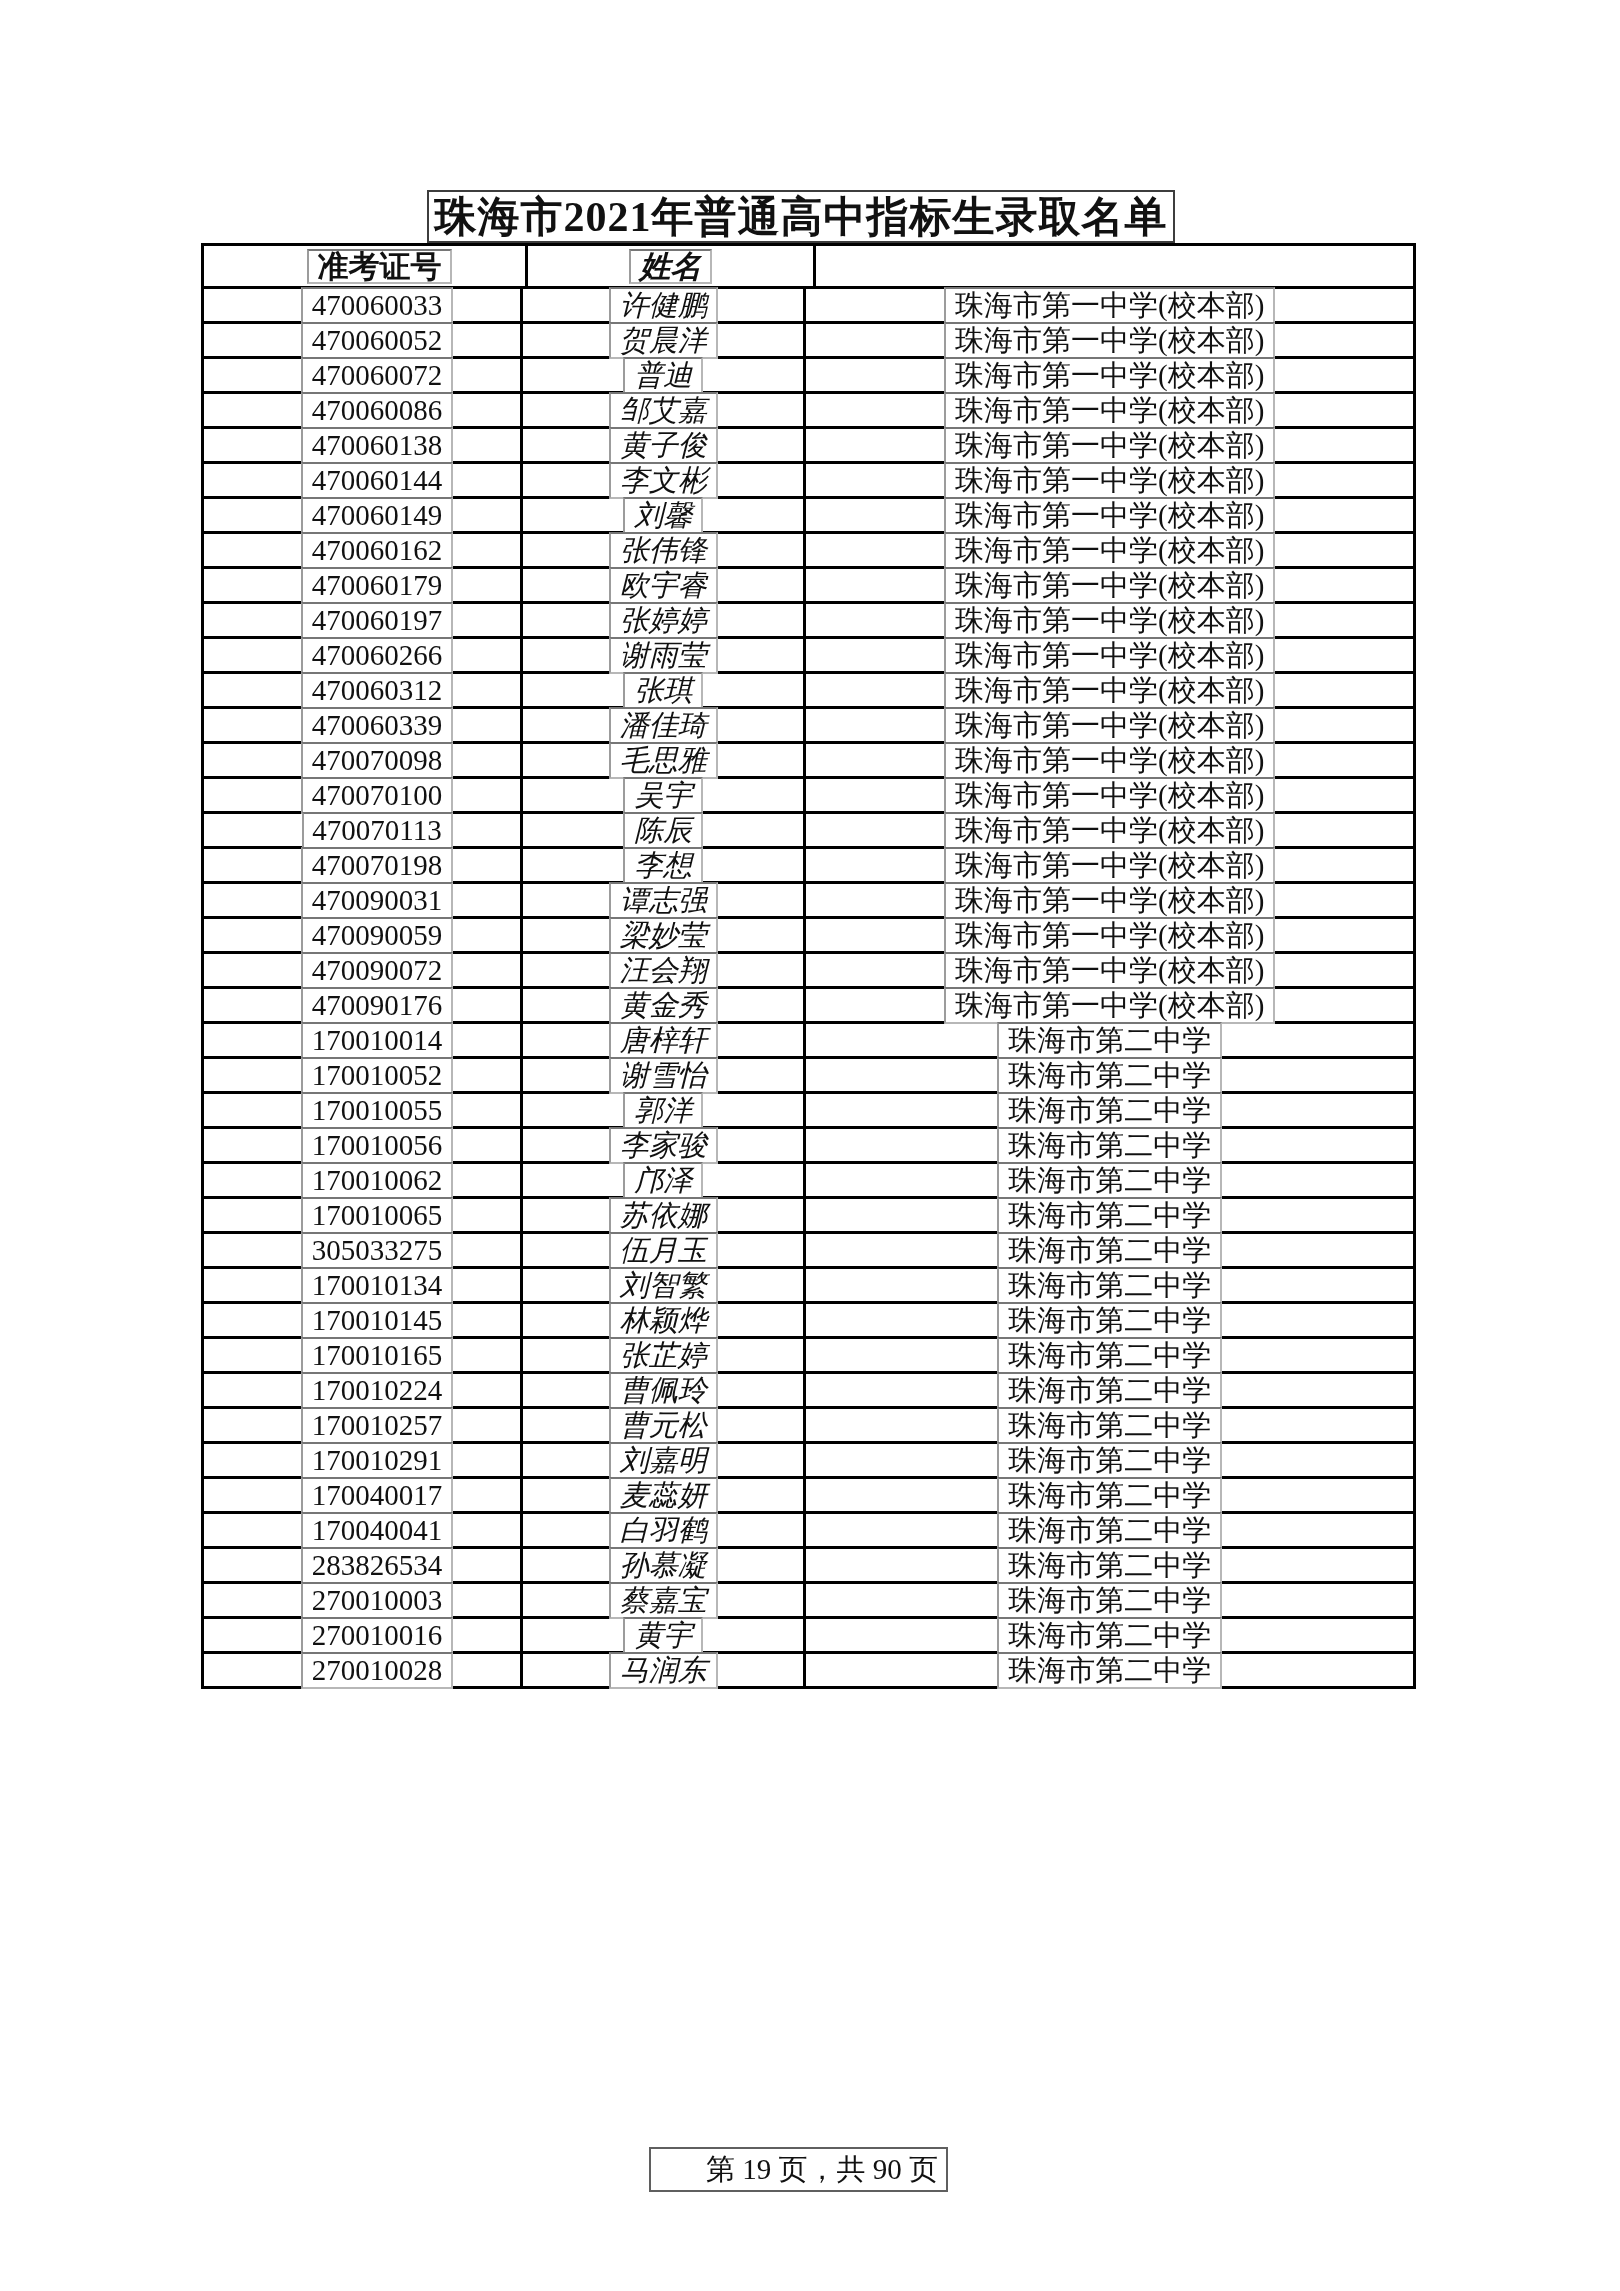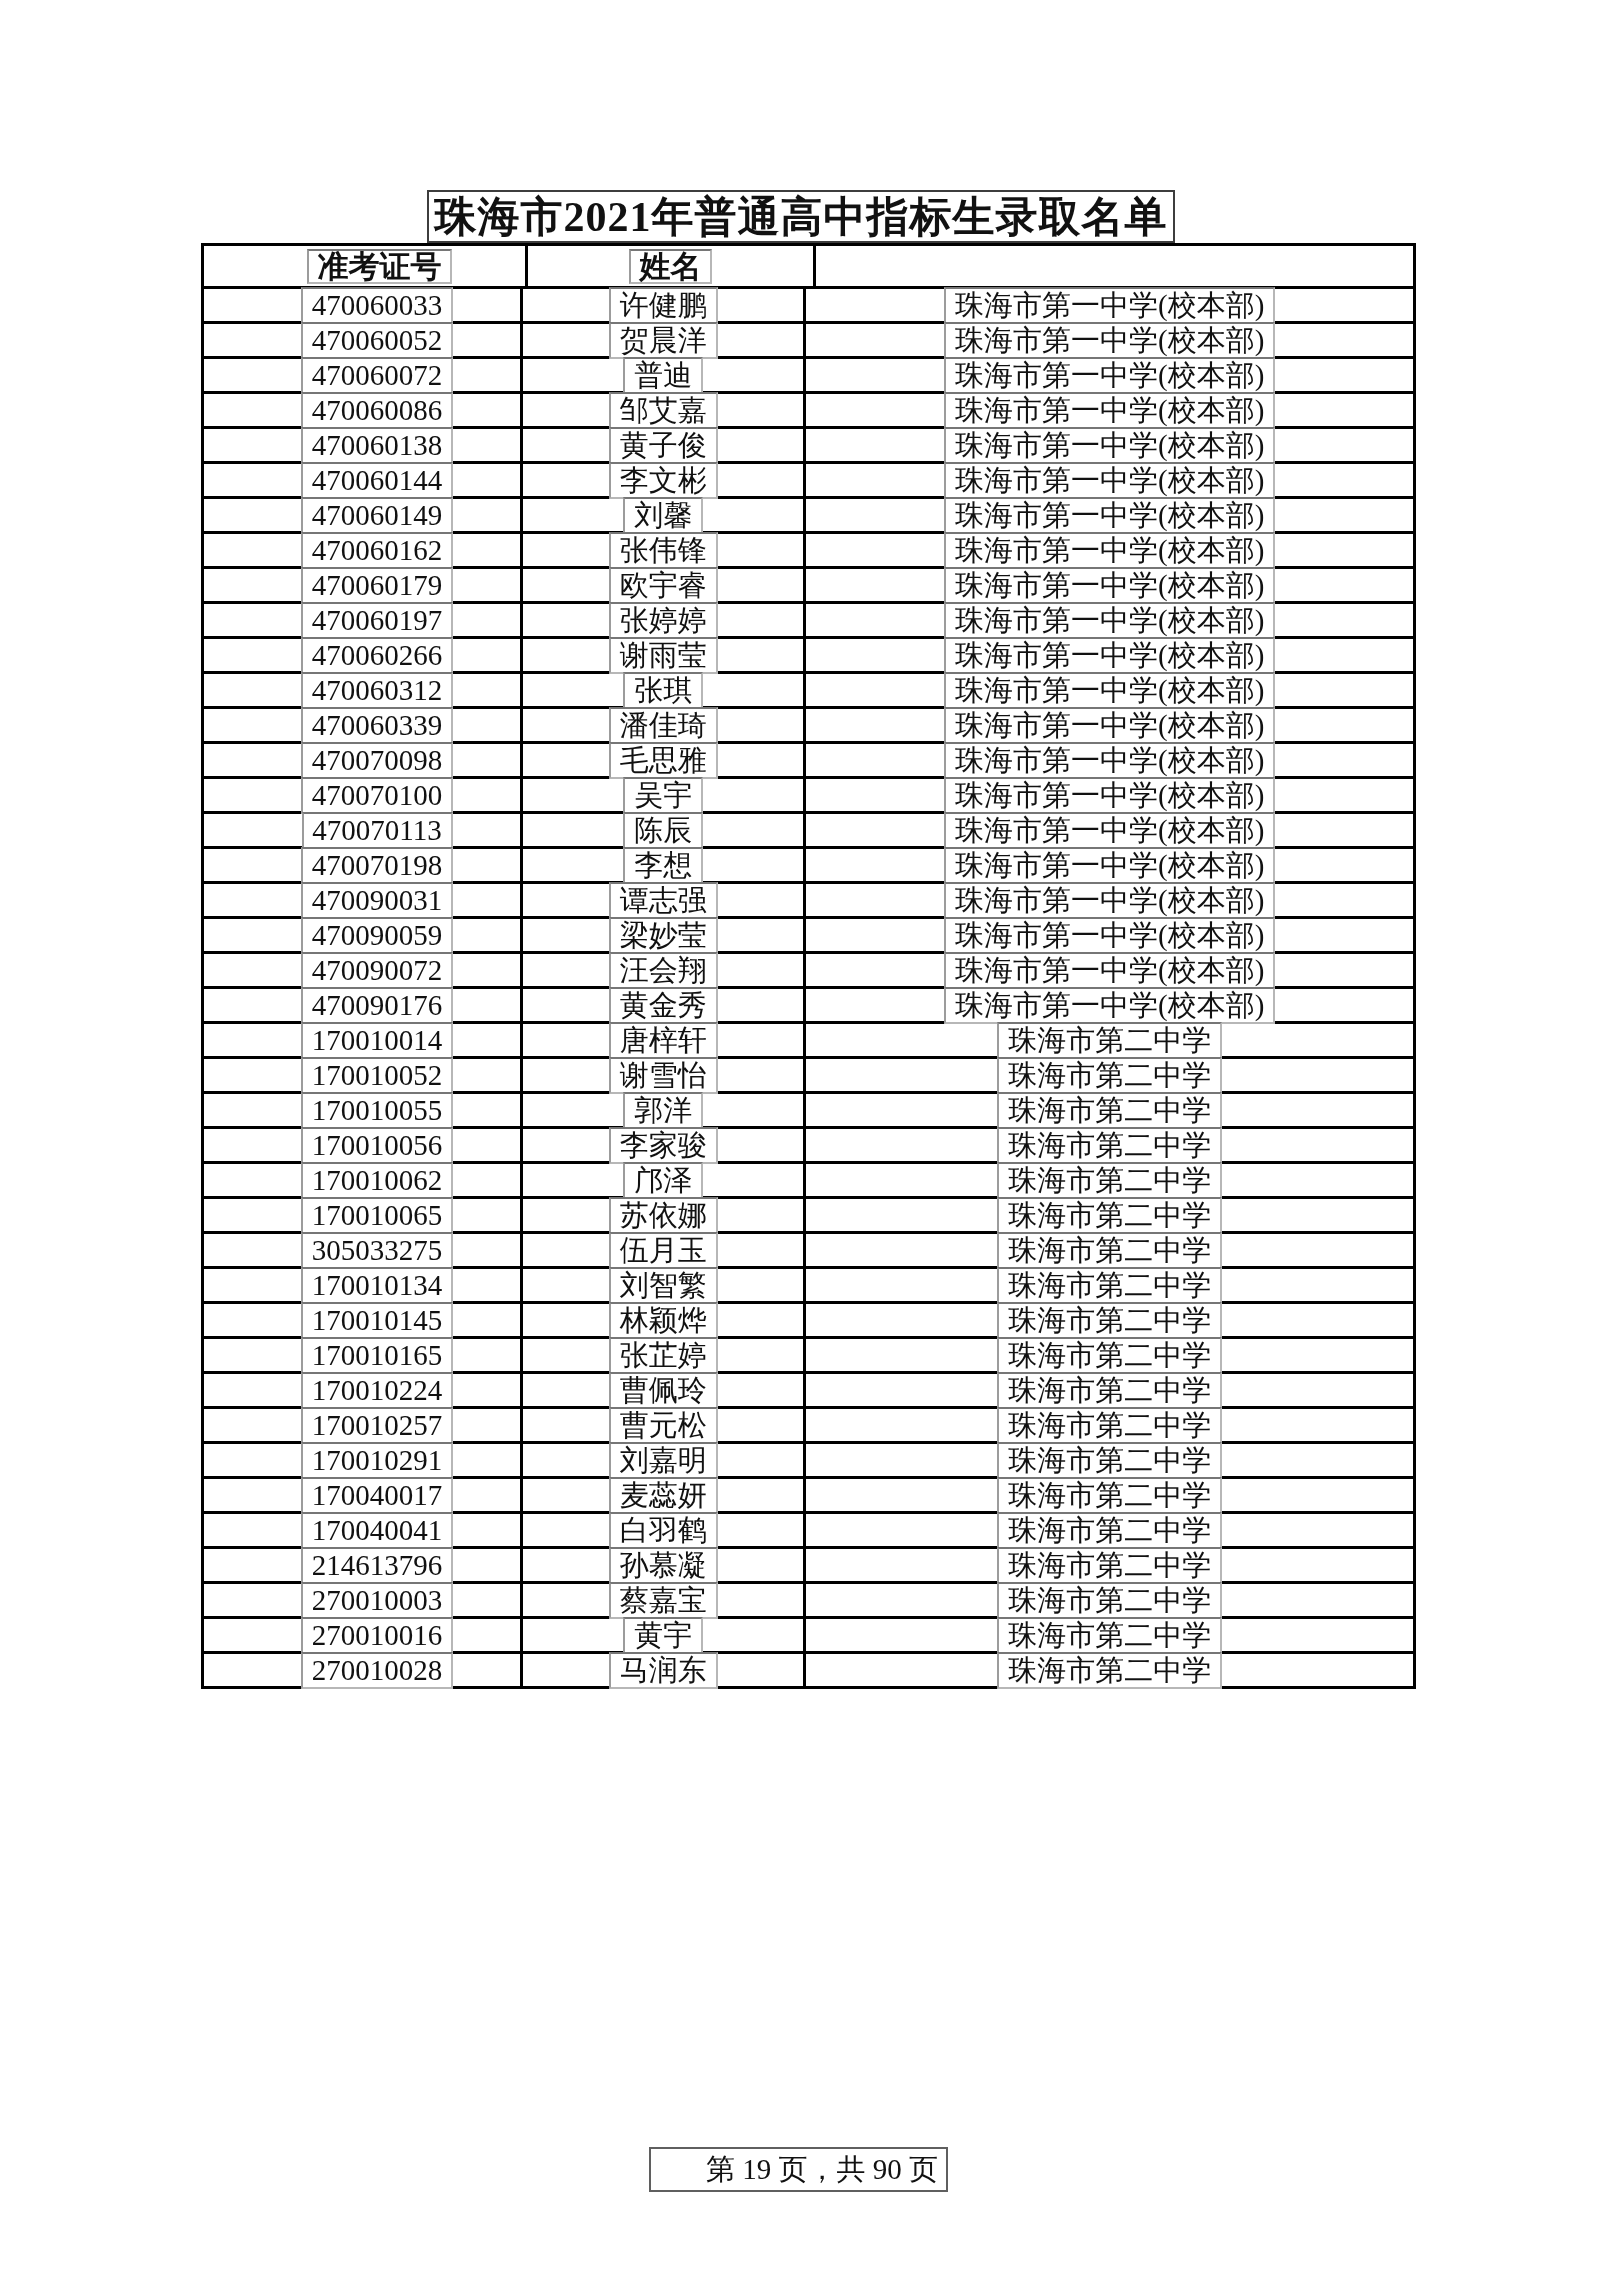--- a/index.html
+++ b/index.html
@@ -40,21 +40,21 @@
     align-items:center;
   }
   .t-row.header{height:43px;}
   .cell{
     display:flex;align-items:center;justify-content:center;
     height:100%;
     box-sizing:border-box;
     overflow:visible;
   }
   .cell.c1{width:294px;border-right:3.9px solid #000;margin-left:30px;}
-  .cell.c2{width:288px;border-right:3.9px solid #000;}
+  .cell.c2{width:288px;border-right:3.9px solid #000;font-style:italic;}
   .cell.c3{width:617px;}
   .field{
     display:inline-flex;align-items:center;justify-content:center;
     height:37px;
     padding:0 8.8px;
     background:#fff;
     border:2px solid #b7b7b7;
     border-top-color:#767676;
     border-left-color:#9c9c9c;
     box-sizing:border-box;
@@ -487,21 +487,21 @@
           </div>
           <div class="cell c2">
             <span class="field">白羽鹤</span>
           </div>
           <div class="cell c3">
             <span class="field">珠海市第二中学</span>
           </div>
         </div>
         <div class="t-row">
           <div class="cell c1">
-            <span class="field">214613796</span>
+            <span class="field">283826534</span>
           </div>
           <div class="cell c2">
             <span class="field">孙慕凝</span>
           </div>
           <div class="cell c3">
             <span class="field">珠海市第二中学</span>
           </div>
         </div>
         <div class="t-row">
           <div class="cell c1">

